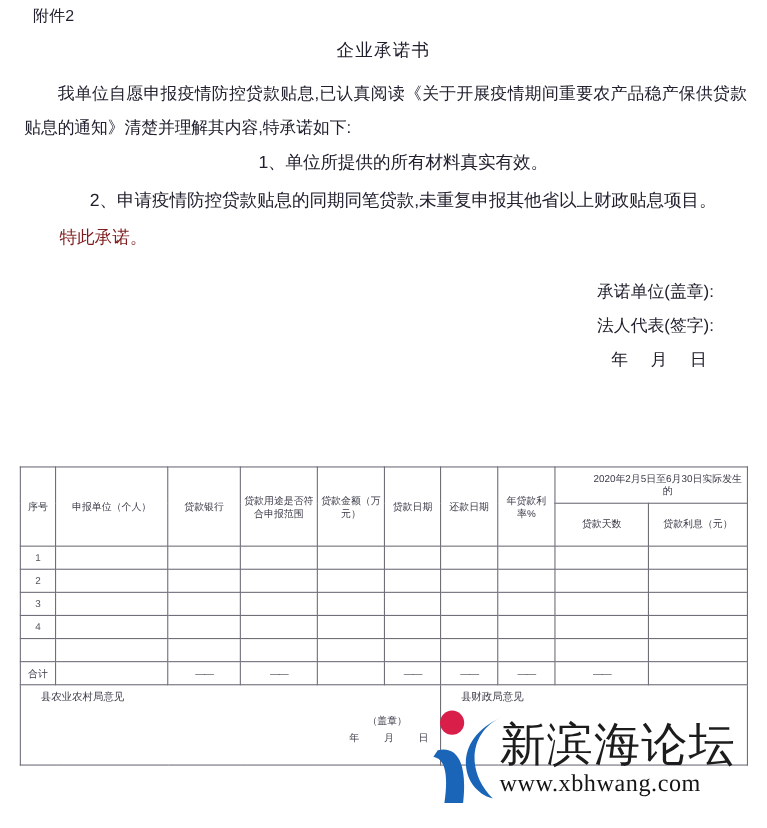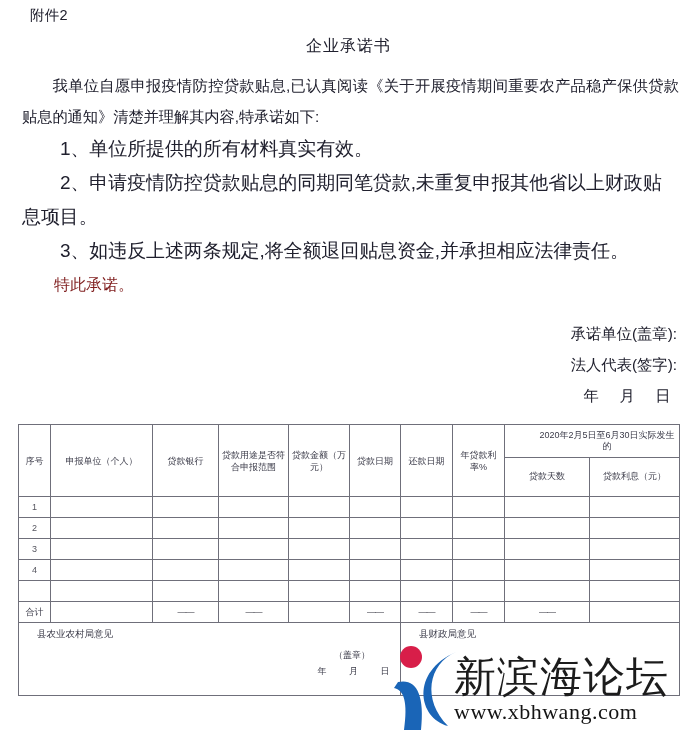--- a/index.html
+++ b/index.html
@@ -42,37 +42,38 @@
     color: #20202e;
     margin: 0 18px 0 22px;
     text-align: justify;
     letter-spacing: -0.1px;
   }
   .para.first {
     margin-top: 13px;
     text-indent: 2em;
   }
   .item {
-    font-size: 19px;
+    font-size: 16px;
     line-height: 34px;
     color: #20202e;
     margin: 0 18px 0 22px;
     text-indent: 2em;
     letter-spacing: -0.1px;
+    text-align: center;
   }
   .closing {
     font-size: 16px;
     line-height: 34px;
     color: #7f1d1d;
     margin: 0 18px 0 22px;
     text-indent: 2em;
   }
   .sign-block {
     margin-top: 16px;
-    padding-right: 20px;
+    padding-right: 48px;
     text-align: right;
     font-size: 15.3px;
     line-height: 31px;
     color: #20202e;
   }
   .sign-line { display: block; }
   .date-line {
     display: block;
     padding-right: 6px;
     letter-spacing: 0.5px;
@@ -210,21 +211,20 @@
 <div class="doc1">
 
   <div class="attach-label">附件2</div>
 
   <div class="doc-title">企业承诺书</div>
 
   <div class="para first">我单位自愿申报疫情防控贷款贴息,已认真阅读《关于开展疫情期间重要农产品稳产保供贷款贴息的通知》清楚并理解其内容,特承诺如下:</div>
 
   <div class="item">1、单位所提供的所有材料真实有效。</div>
   <div class="item">2、申请疫情防控贷款贴息的同期同笔贷款,未重复申报其他省以上财政贴息项目。</div>
-  <div class="item">3、如违反上述两条规定,将全额退回贴息资金,并承担相应法律责任。</div>
 
   <div class="closing">特此承诺。</div>
 
   <div class="sign-block">
     <span class="sign-line">承诺单位(盖章):</span>
     <span class="sign-line">法人代表(签字):</span>
     <span class="date-line"><span>年</span><span class="sp"></span><span>月</span><span class="sp"></span><span>日</span></span>
   </div>
 </div>
 

